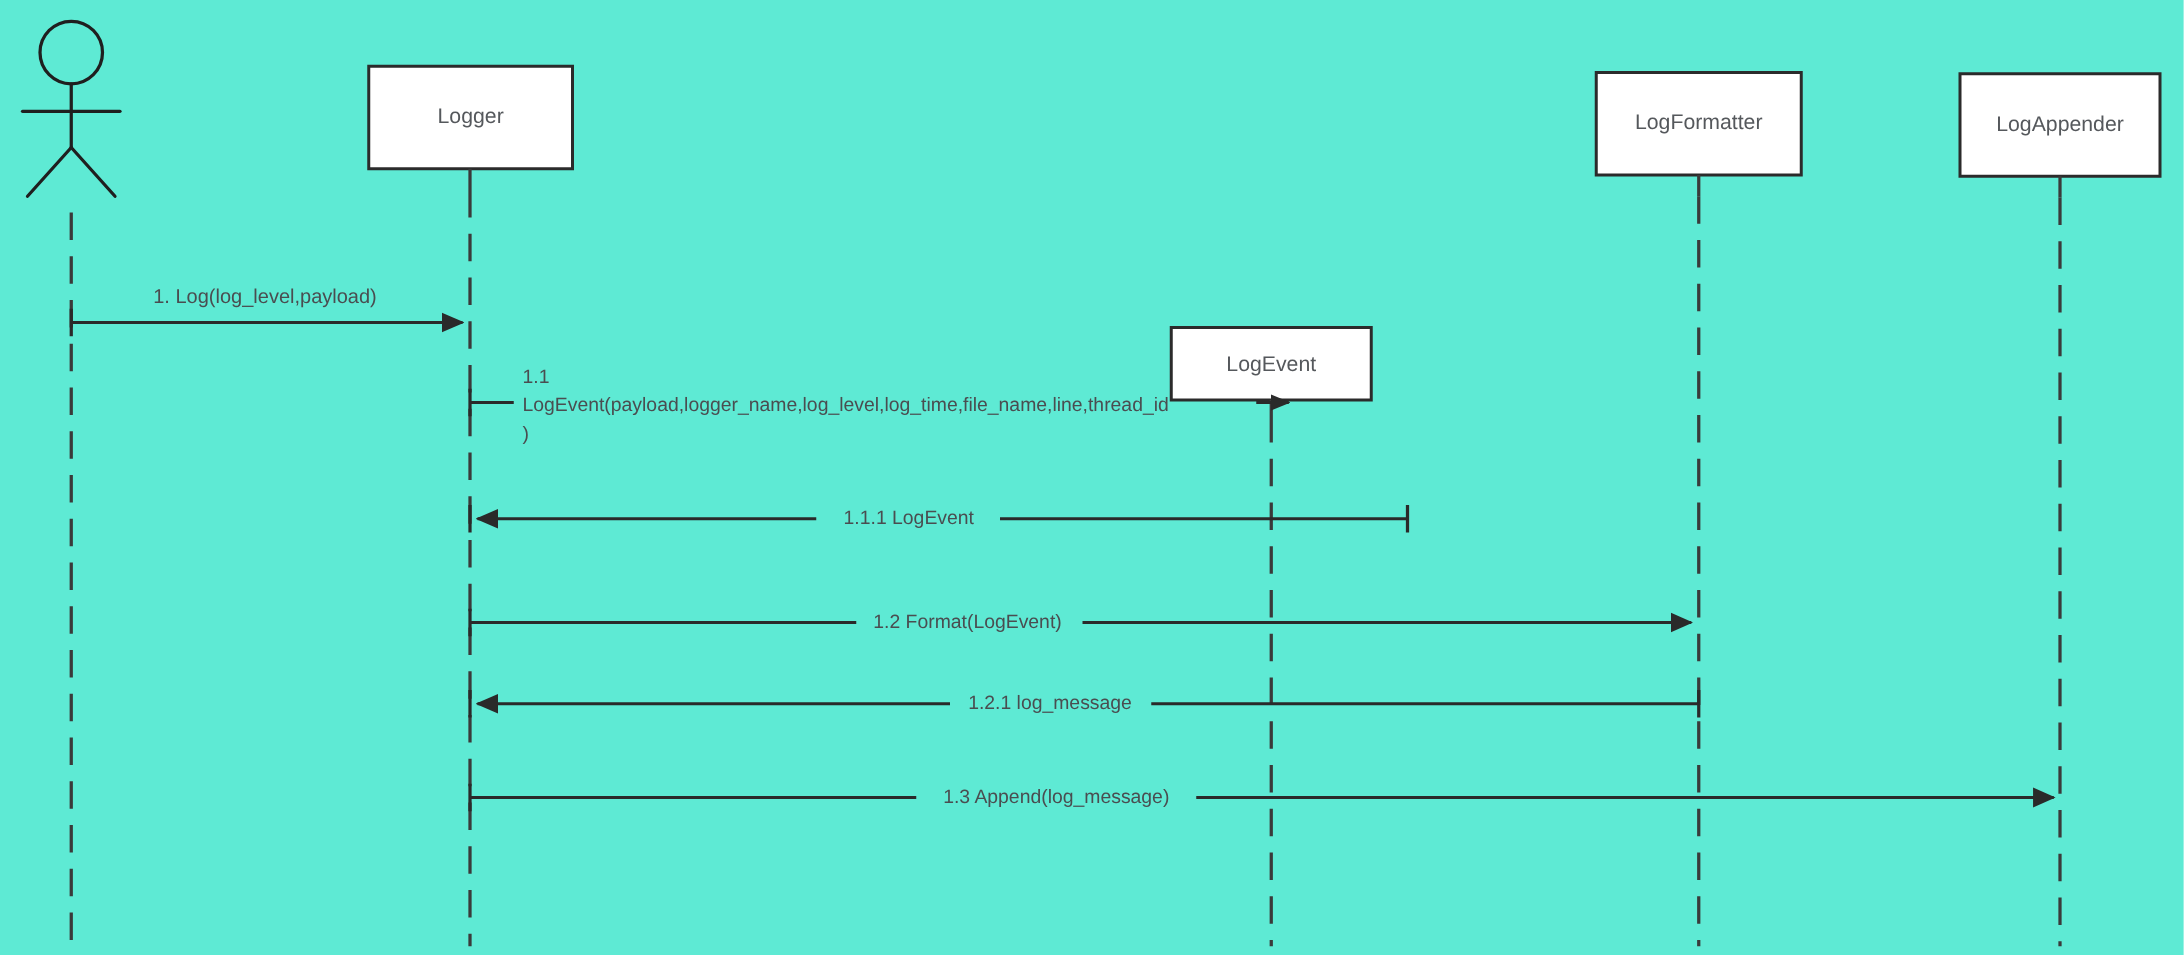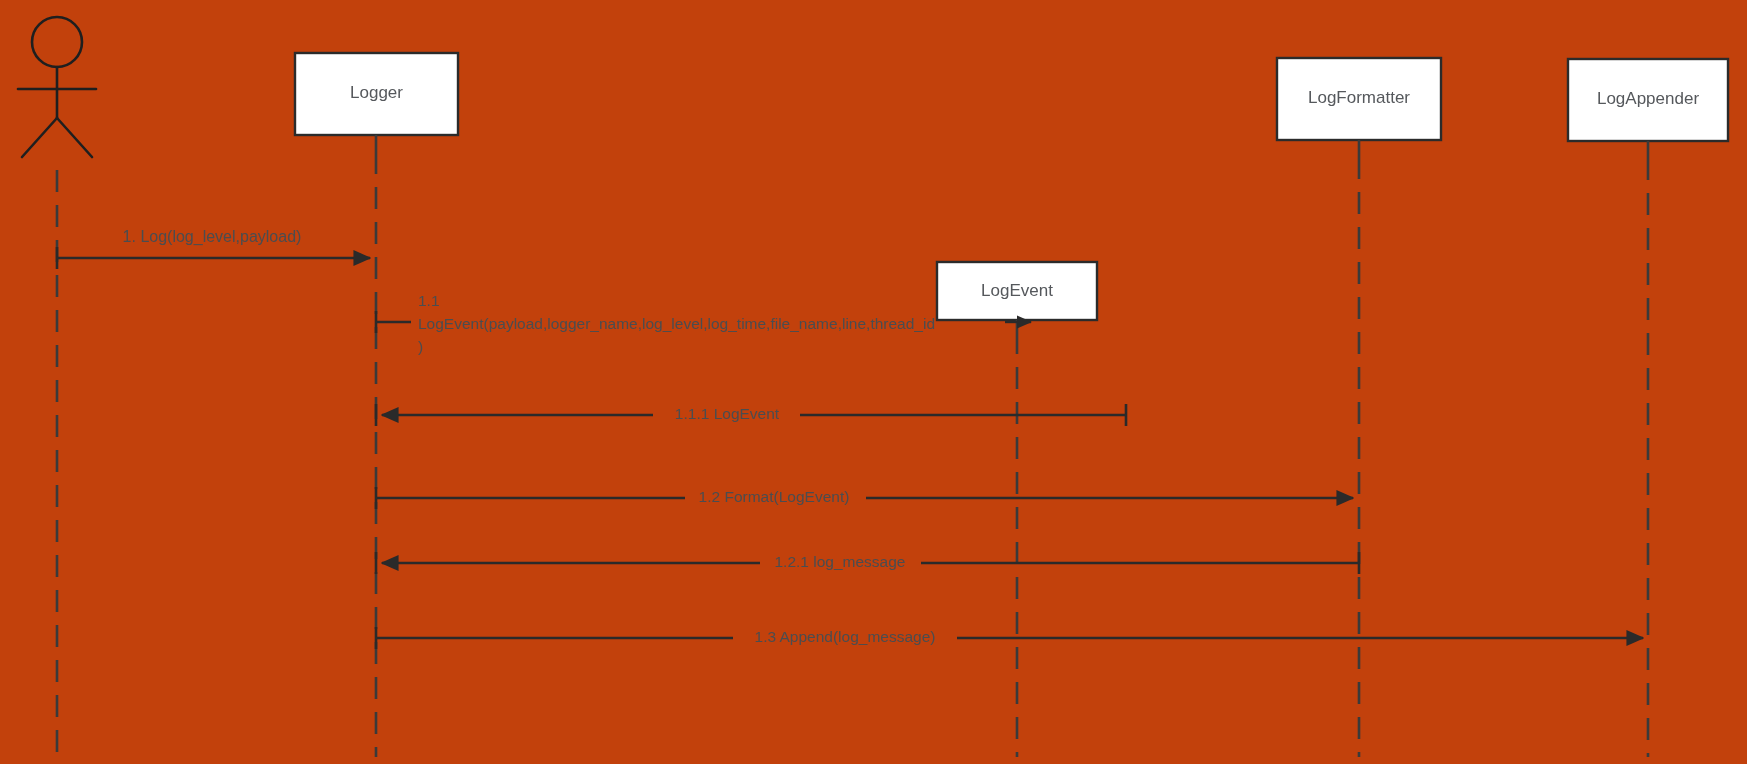--- a/index.html
+++ b/index.html
@@ -11,21 +11,21 @@
   body {
     width: 1747px;
     height: 764px;
     overflow: hidden;
     font-family: "Liberation Sans", sans-serif;
   }
   #diagram-canvas {
     position: relative;
     width: 1747px;
     height: 764px;
-    background: #c2410c;
+    background: #5eead4;
   }
   svg#seq-svg {
     position: absolute;
     top: 0;
     left: 0;
     width: 1747px;
     height: 764px;
   }
   .lifeline-box rect {
     fill: #ffffff;

